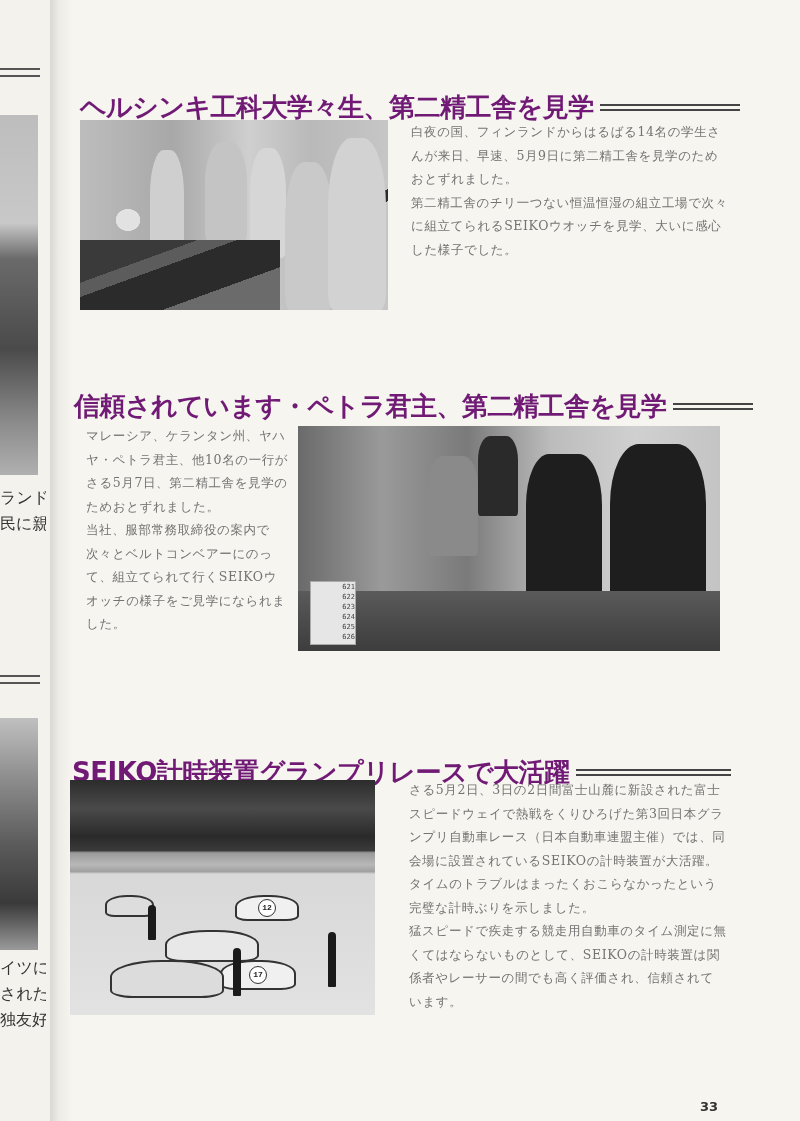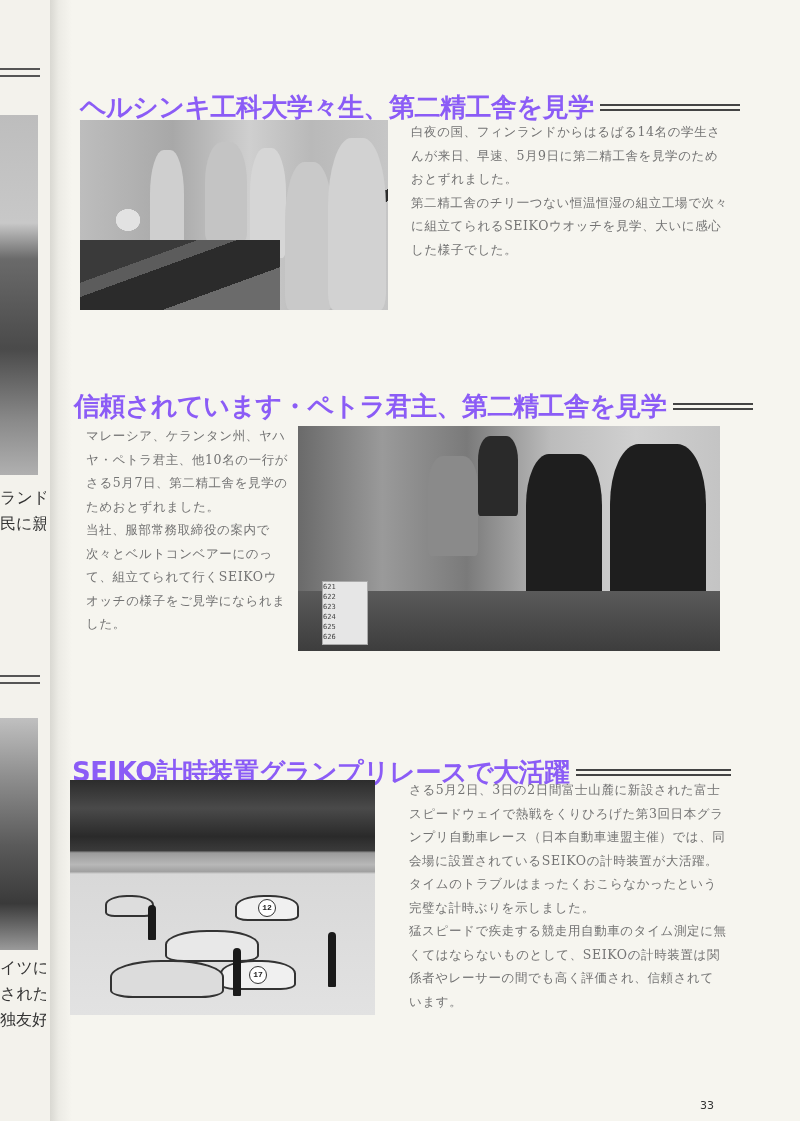--- a/index.html
+++ b/index.html
@@ -25,21 +25,21 @@
     background: linear-gradient(to bottom, #bdbdbd 0%, #c8c8c8 30%, #6a6a6a 40%, #4a4a4a 65%, #8a8a8a 85%, #b0b0b0 100%); }
   .prev-photo.p2 { top: 718px; height: 232px;
     background: linear-gradient(to bottom, #c0c0c0 0%, #8f8f8f 25%, #5a5a5a 55%, #3a3a3a 80%, #9a9a9a 100%); }
   .prev-text { position: absolute; left: 0; width: 46px; font-size: 16px; line-height: 26px;
     white-space: nowrap; text-align: right; color: #333; overflow: hidden; }
 
   
   .heading {
     position: absolute; display: flex; align-items: center;
     font-family: "DejaVu Sans", sans-serif; font-weight: bold;
-    font-size: 26px; color: #8b5cf6; letter-spacing: -0.5px; white-space: nowrap;
+    font-size: 26px; color: #701a75; letter-spacing: -0.5px; white-space: nowrap;
   }
   .heading .rule {
     display: inline-block; height: 3px; margin-left: 6px;
     border-top: 2px solid #444; border-bottom: 2px solid #444;
   }
   .h1 { left: 80px; top: 68px; }
   .h1 .rule { width: 140px; }
   .h2 { left: 74px; top: 367px; }
   .h2 .rule { width: 80px; }
   .h3 { left: 72px; top: 733px; }
@@ -69,33 +69,33 @@
   .ph1 .figure { position: absolute; background: #cfcfcf; border-radius: 40% 40% 10% 10%; }
   .ph1 .conveyor { position: absolute; left: 0; bottom: 0; width: 200px; height: 70px;
     background: linear-gradient(160deg, #3a3a3a 0 30%, #5c5c5c 30% 40%, #2b2b2b 40% 70%, #6b6b6b 70%); }
   .ph2 { left: 298px; top: 426px; width: 422px; height: 225px;
     background: linear-gradient(to right, #6a6a6a 0%, #9a9a9a 20%, #7a7a7a 40%, #bcbcbc 60%, #d0d0d0 80%, #c4c4c4 100%); }
   .ph2 .suit { position: absolute; background: #1e1e1e; border-radius: 30% 30% 6% 6%; }
   .ph2 .desk { position: absolute; left: 0; bottom: 0; width: 100%; height: 60px;
     background: linear-gradient(to bottom, #5a5a5a, #3d3d3d); }
   .ph2 .box { position: absolute; left: 12px; bottom: 6px; width: 44px; height: 62px;
     background: #e6e6e6; border: 1px solid #aaa; font-size: 7px; color: #444;
-    line-height: 10px; text-align: left; font-family: "DejaVu Sans Mono", monospace; margin-left: 12px; }
+    line-height: 10px; text-align: right; font-family: "DejaVu Sans Mono", monospace; }
   .ph3 { left: 70px; top: 780px; width: 305px; height: 235px;
     background: linear-gradient(to bottom, #2c2c2c 0%, #4a4a4a 12%, #2a2a2a 24%, #3a3a3a 30%,
       #9a9a9a 31%, #b8b8b8 36%, #a0a0a0 39%, #d8d8d8 40%, #e2e2e2 100%); }
   .ph3 .car { position: absolute; background: #f0f0f0; border: 2px solid #333; border-radius: 45% 45% 20% 20%; }
   .ph3 .car .num { position: absolute; left: 50%; top: 50%; transform: translate(-50%,-50%);
     width: 16px; height: 16px; border-radius: 50%; background: #fff; border: 1px solid #333;
     font-size: 8px; line-height: 16px; text-align: center; font-family: Liberation Mono, monospace; font-weight: bold; }
   .ph3 .person { position: absolute; width: 8px; background: #1a1a1a; border-radius: 4px 4px 1px 1px; }
 
   .page-num {
-    position: absolute; left: 700px; top: 1099px; font-size: 11px;
-    font-family: "DejaVu Sans", sans-serif; color: #333;
+    position: absolute; left: 700px; top: 1099px; font-size: 13px;
+    font-family: "DejaVu Sans", sans-serif; color: #333; font-weight: bold;
   }
 </style>
 </head>
 <body>
 
 <div class="prev-page">
   <div class="prev-rule" style="top:68px"></div>
   <div class="prev-photo p1"></div>
   <div class="prev-text" style="top:485px">
     <div>ランド</div>

